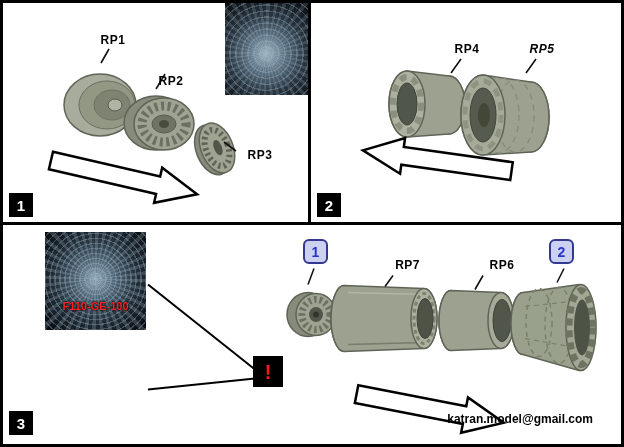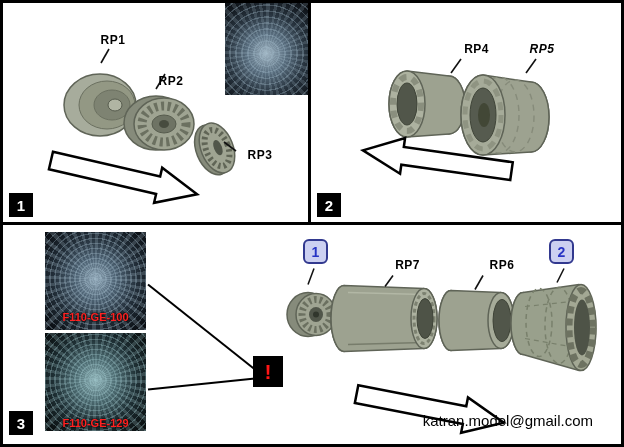--- a/index.html
+++ b/index.html
@@ -51,21 +51,21 @@
     position:absolute; width:25px; height:25px; border-radius:6px;
     background:#ccd0f1; border:2px solid #32398f; color:#2733c4;
     font-weight:bold; font-size:14px; display:flex; align-items:center; justify-content:center;
     box-sizing:border-box;
   }
   .warn {
     position:absolute; width:30px; height:31px; background:#000; color:#ff1515;
     font-weight:bold; font-size:21px; display:flex; align-items:center; justify-content:center;
   }
   .email {
-    position:absolute; font-weight:normal; font-size:15px; color:#000; white-space:nowrap;margin-left:17px;
+    position:absolute; font-weight:bold; font-size:12px; color:#000; white-space:nowrap;margin-left:17px;
   }
 </style>
 </head>
 <body>
 
 <div class="canvas">
 
   <section class="panel p1">
     <svg class="layer" viewBox="0 0 305 219">
 
@@ -136,21 +136,21 @@
       <g stroke="#111" stroke-width="1.6">
         <line x1="150" y1="56" x2="140" y2="70"></line>
         <line x1="225" y1="56" x2="215" y2="70"></line>
       </g>
 
       <g transform="translate(198,186) rotate(188)">
         <polygon points="0,9 110,9 110,0 150,18 110,36 110,27 0,27" fill="#ffffff" stroke="#000000" stroke-width="2.5"></polygon>
       </g>
     </svg>
 
-    <div class="plabel" style="left:134px; top:39px;text-align:right;">RP4</div>
+    <div class="plabel" style="left:134px; top:39px;">RP4</div>
     <div class="plabel" style="left:209px; top:39px;font-style:italic;">RP5</div>
 
     <div class="stepnum" style="left:6px; top:190px;">2</div>
   </section>
 
   <section class="panel p3">
     <svg class="layer" viewBox="0 0 618 216">
 
       <g stroke="#000" stroke-width="2">
         <line x1="145" y1="58" x2="252" y2="143"></line>
@@ -200,24 +200,21 @@
         <line x1="311" y1="42" x2="305" y2="58"></line>
         <line x1="561" y1="42" x2="554" y2="56"></line>
       </g>
 
       <g transform="translate(357,150) rotate(11)">
         <polygon points="0,9 110,9 110,0 150,18 110,36 110,27 0,27" fill="#ffffff" stroke="#000000" stroke-width="2.5"></polygon>
       </g>
     </svg>
 
     <div class="photo photo-engA" style="left:42px; top:7px; width:101px; height:98px;">
-      <div class="caption" style="bottom:7px;margin-top:36px;">F110-GE-100</div>
-    </div>
-    <div class="photo photo-engB" style="left:42px; top:108px; width:101px; height:98px;">
-      <div class="caption" style="bottom:2px;">F110-GE-129</div>
+      <div class="caption" style="bottom:18px;margin-top:36px;">F110-GE-100</div>
     </div>
 
     <div class="warn" style="left:250px; top:131px;">!</div>
 
     <div class="badge" style="left:300px; top:14px;">1</div>
     <div class="badge" style="left:546px; top:14px;">2</div>
 
     <div class="plabel" style="left:373px; top:33px;text-align:right;">RP7</div>
     <div class="plabel" style="left:477px; top:33px;">RP6</div>
 

